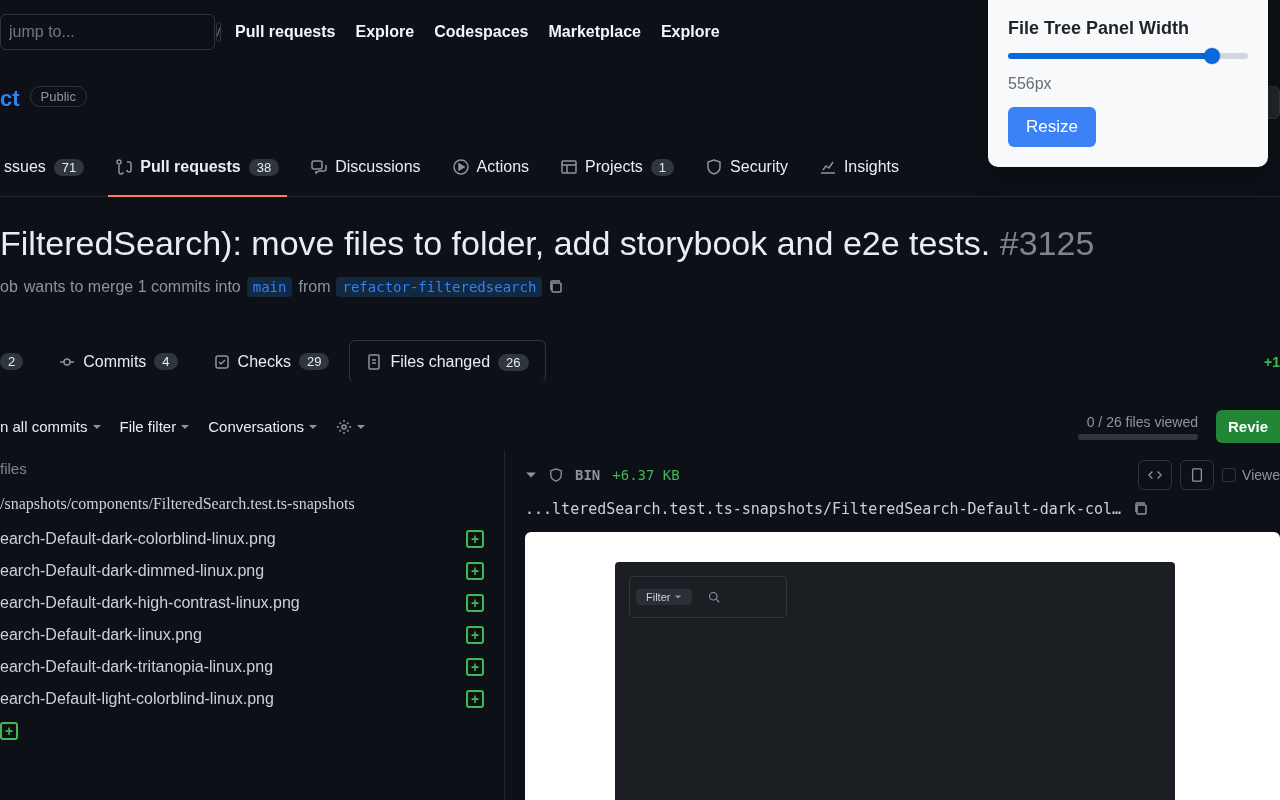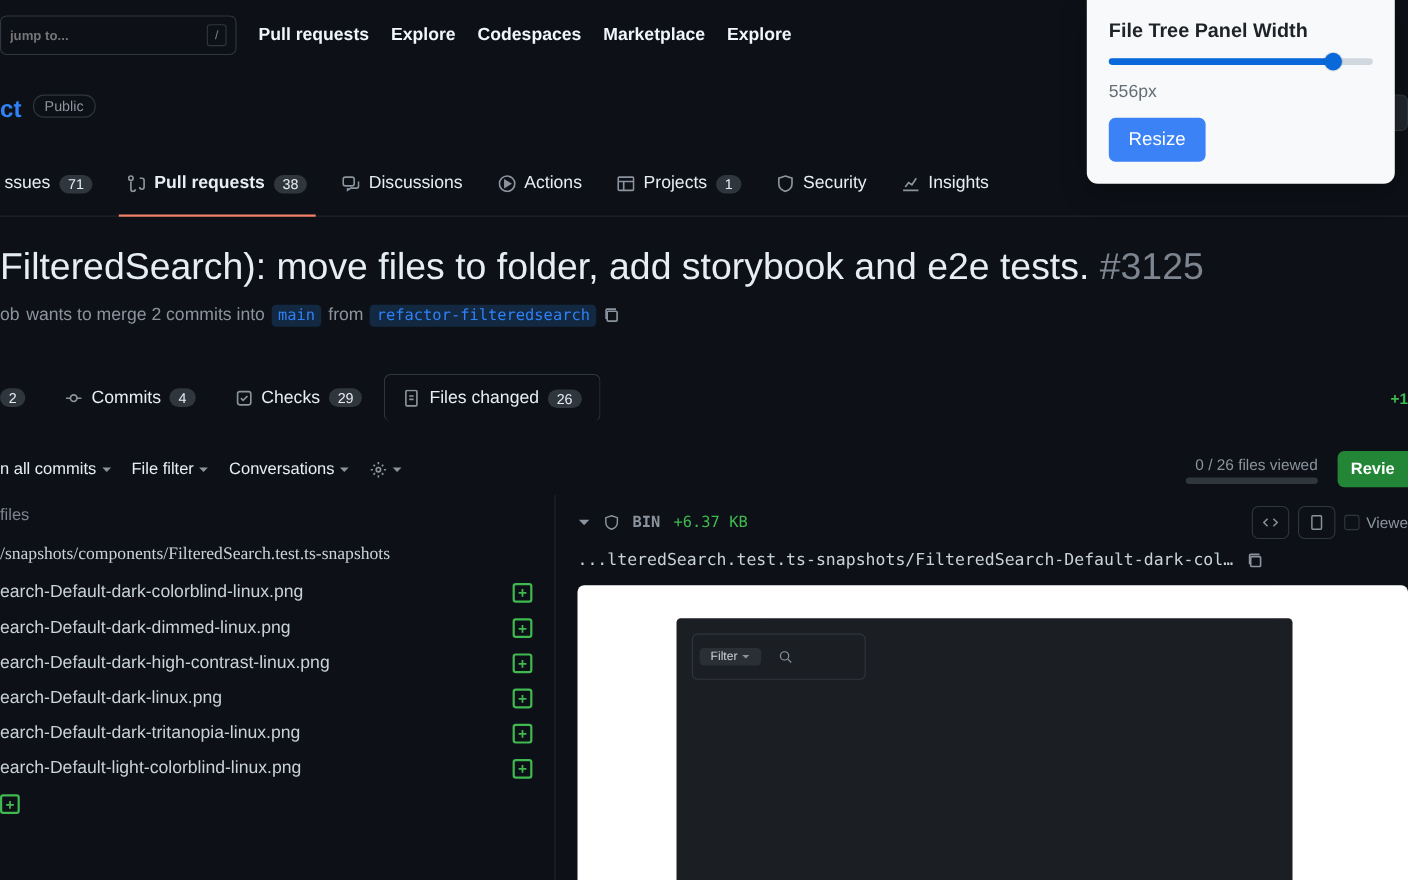--- a/index.html
+++ b/index.html
@@ -33,23 +33,22 @@
   padding: 0 8px;
   background: transparent;
   margin-right: 20px;
   position: relative;
 }
 .search-box input {
   background: transparent;
   border: none;
   outline: none;
   color: #e5e5e5;
-  font-size: 12px;
+  font-size: 16px;
   flex: 1;
-  font-weight: bold;
 }
 .slash-key {
   border: 1px solid #30363d;
   border-radius: 3px;
   width: 18px;
   height: 20px;
   display: flex;
   align-items: center;
   justify-content: center;
   font-size: 11px;
@@ -264,21 +263,21 @@
 .diff-actions { margin-left: auto; display:flex; gap:8px; align-items:center;}
 .diff-action-btn {
   border: 1px solid #30363d;
   border-radius: 6px;
   width: 34px; height: 30px;
   display: flex; align-items:center; justify-content:center;
   color: #8b949e;
 }
 .diff-path-row {
   display: flex;
-  align-items: flex-end;
+  align-items: center;
   gap: 12px;
   padding-bottom: 14px;
 }
 .diff-path { font-family: ui-monospace, monospace; font-size: 15px; color: #c9d1d9; }
 .diff-preview-outer {
   background: #ffffff;
   border-radius: 6px;
   padding: 30px 0 0 90px;
   height: 300px;
 }
@@ -439,21 +438,21 @@
   </div>
 </div>
 
 <div class="pr-title-row">
   <div class="pr-title">
     <span>FilteredSearch): move files to folder, add storybook and e2e tests.</span>
     <span class="pr-number">#3125</span>
   </div>
   <div class="pr-meta">
     <span>ob</span>
-    <span>wants to merge 2 commits into</span>
+    <span>wants to merge 1 commits into</span>
     <span class="branch-chip">main</span>
     <span>from</span>
     <span class="branch-chip">refactor-filteredsearch</span>
     <span class="copy-icon">
       <svg width="16" height="16" viewBox="0 0 16 16" fill="none" stroke="#8b949e" stroke-width="1.5">
           <rect x="4" y="4" width="9" height="9" rx="1"></rect>
           <path d="M3 11V3a1 1 0 011-1h8"></path>
         </svg>
     </span>
   </div>

